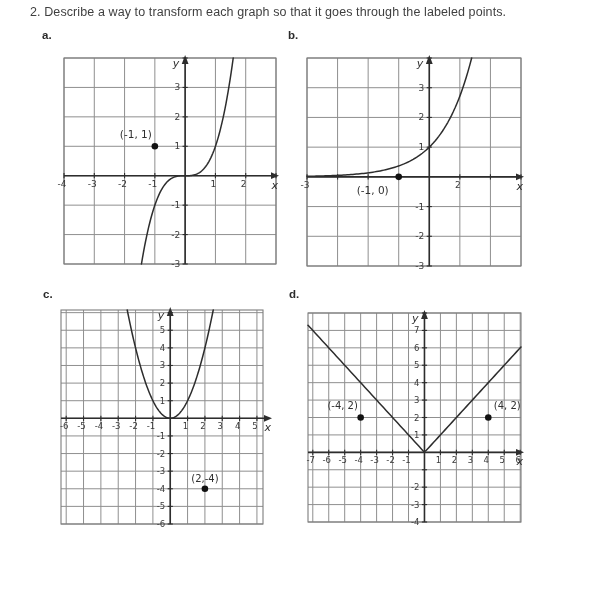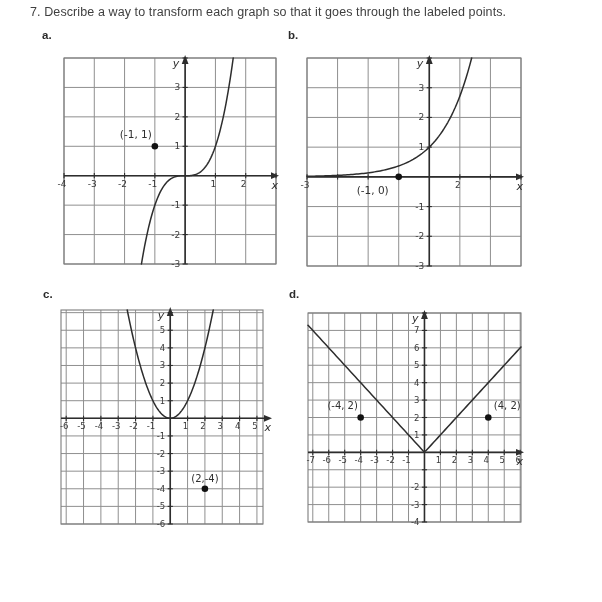--- a/index.html
+++ b/index.html
@@ -11,21 +11,21 @@
     position:absolute;left:30px;top:4px;width:560px;
     font-size:12.5px;line-height:16px;color:#3f3f3f;letter-spacing:0.1px;
   }
   svg{position:absolute;left:0;top:0;}
   text{user-select:none;}
 </style>
 </head>
 <body>
 
 <div id="canvas-wrap">
-  <div id="question-heading">7. Describe a way to transform each graph so that it goes through the labeled points.</div>
+  <div id="question-heading">2. Describe a way to transform each graph so that it goes through the labeled points.</div>
   <svg id="plots" width="602" height="602" viewBox="0 0 602 602">
       <g>
         <text x="42" y="39" font-size="11.5" font-weight="bold" fill="#2b2b2b" font-family="&quot;Liberation Sans&quot;, sans-serif">a.</text>
         <g stroke="#8f8f8f" stroke-width="1">
           <line x1="64" y1="58" x2="64" y2="264"></line>
           <line x1="94.28571428571428" y1="58" x2="94.28571428571428" y2="264"></line>
           <line x1="124.57142857142857" y1="58" x2="124.57142857142857" y2="264"></line>
           <line x1="154.85714285714286" y1="58" x2="154.85714285714286" y2="264"></line>
           <line x1="185.14285714285714" y1="58" x2="185.14285714285714" y2="264"></line>
           <line x1="215.42857142857142" y1="58" x2="215.42857142857142" y2="264"></line>

